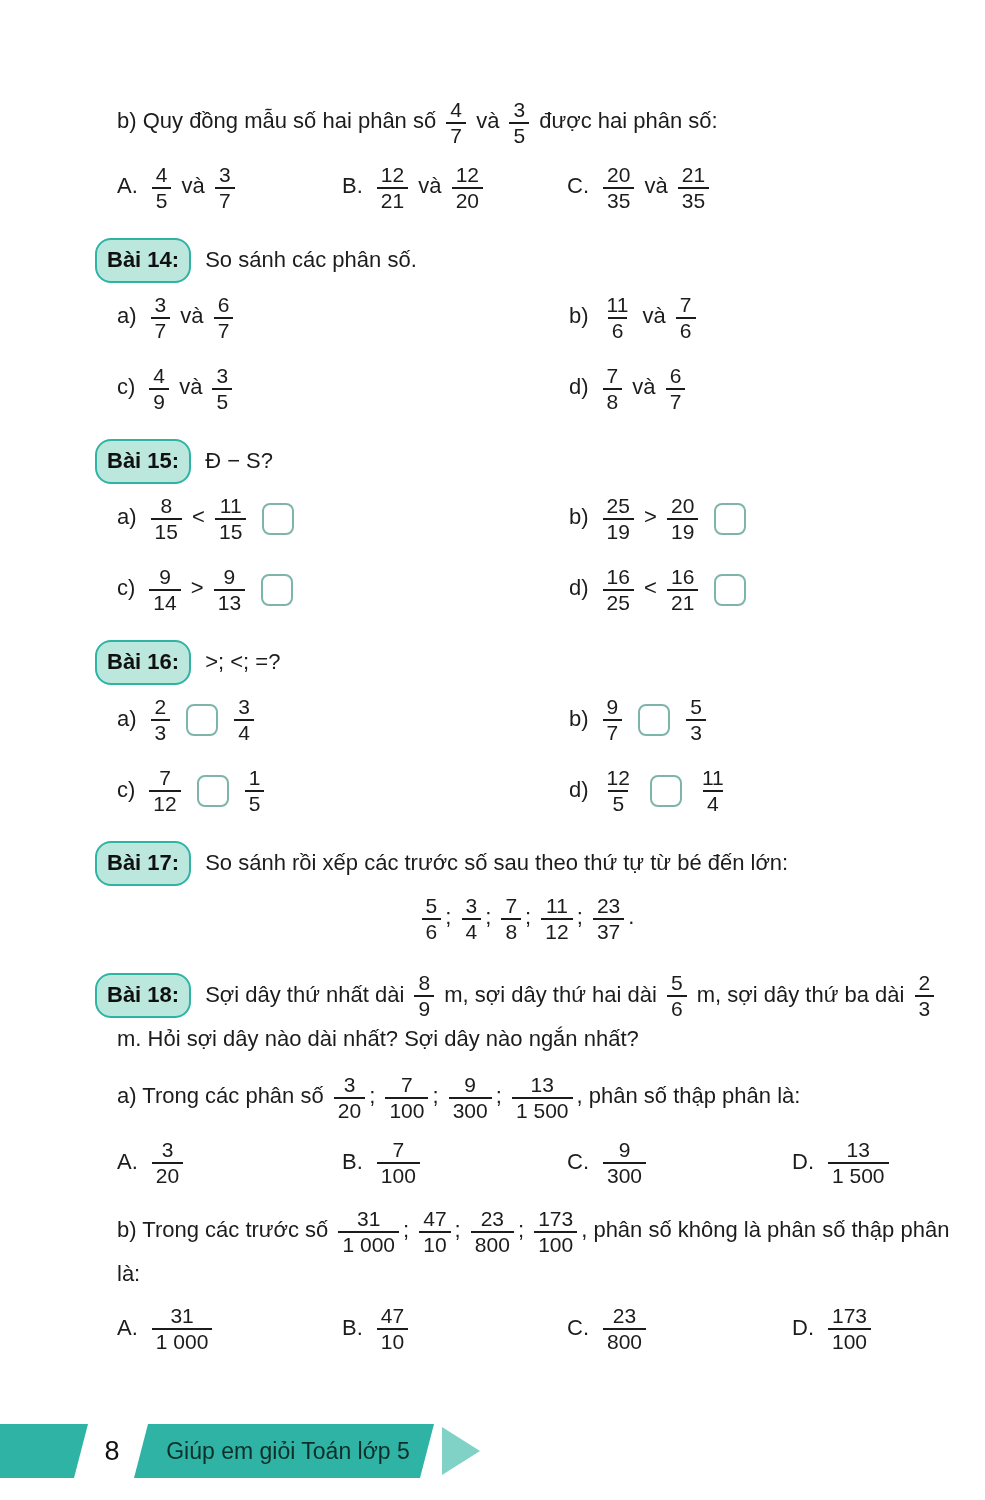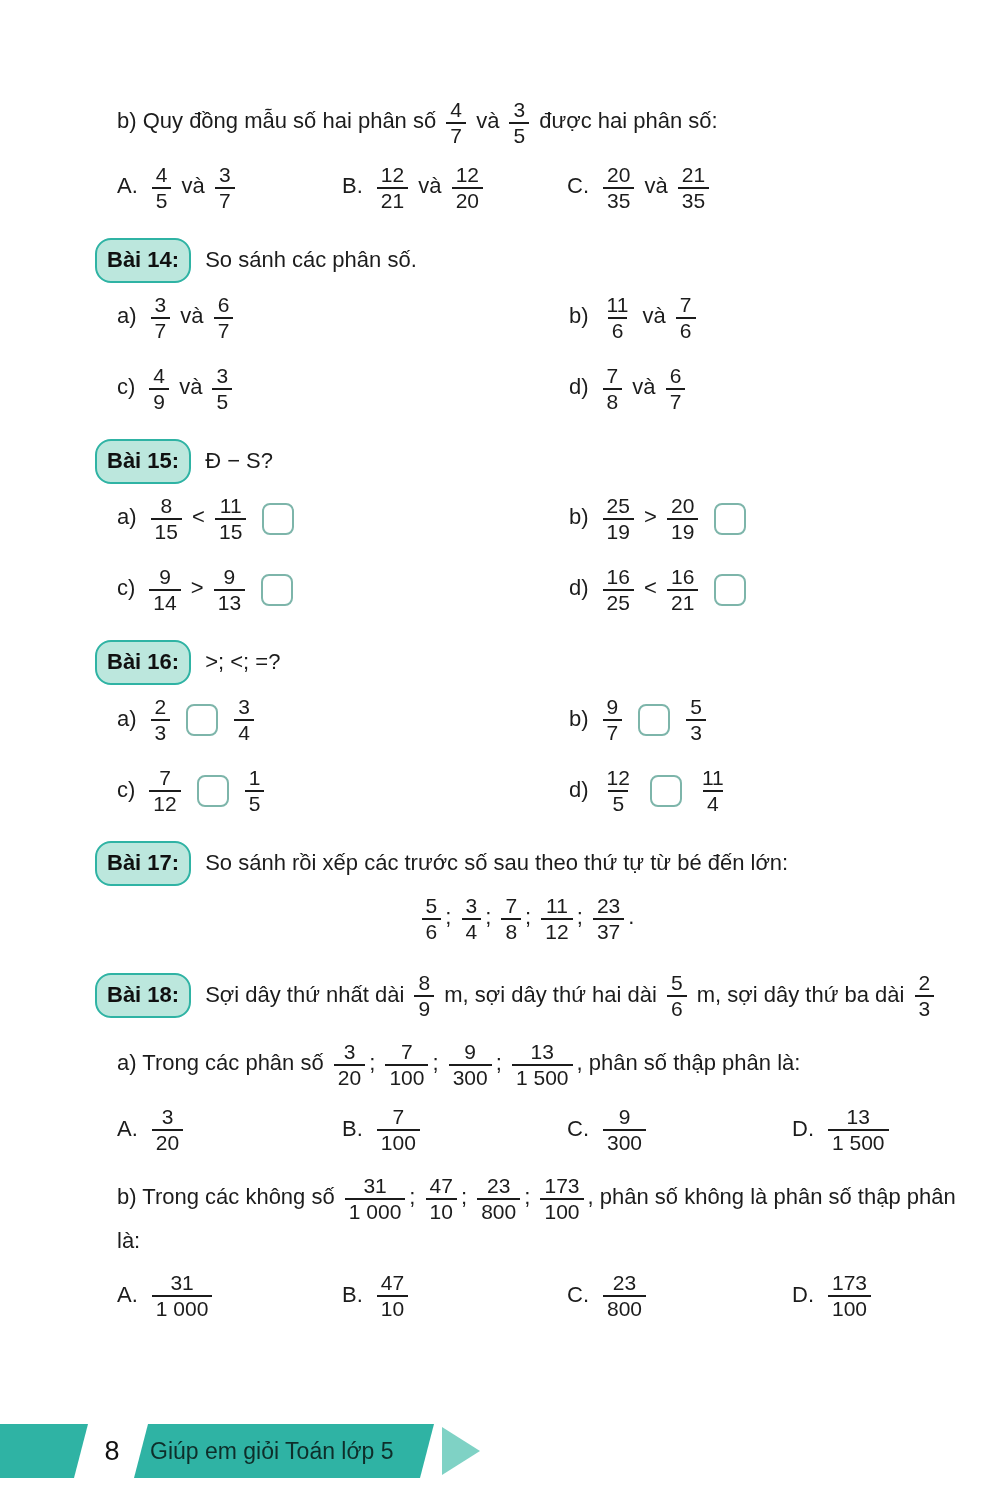--- a/index.html
+++ b/index.html
@@ -67,21 +67,21 @@
 
   .footer { position:absolute; left:0; top:1424px; width:500px; height:54px; }
   .footer-shapes { position:absolute; left:0; top:0; }
   .pagenum {
     position:absolute; left:84px; top:0; width:56px; height:54px;
     line-height:54px; text-align:center;
     font-size:27px; color:#101010;
   }
   .ftitle {
     position:absolute; left:150px; top:0; width:276px; height:54px;
-    line-height:54px; 
+    line-height:54px; text-align:center;
     font-size:23px; color:#0e2e2a;
   }
 </style>
 </head>
 <body>
 
 <main class="content">
     <div class="para"><span class="txt">b) Quy đồng mẫu số hai phân số </span><span class="frac">
         <span class="num">4</span>
         <span class="den">7</span>
@@ -224,21 +224,21 @@
       </span><span class="txt">.</span></div>
     <div class="exline"><span class="badge">Bài 18:</span><span class="extitle"><span class="txt">Sợi dây thứ nhất dài </span><span class="frac">
           <span class="num">8</span>
           <span class="den">9</span>
         </span><span class="txt"> m, sợi dây thứ hai dài </span><span class="frac">
           <span class="num">5</span>
           <span class="den">6</span>
         </span><span class="txt"> m, sợi dây thứ ba dài </span><span class="frac">
           <span class="num">2</span>
           <span class="den">3</span>
-        </span></span></div>
+        </span><span class="txt"> m. Hỏi sợi dây nào dài nhất? Sợi dây nào ngắn nhất?</span></span></div>
     <div class="para"><span class="txt">a) Trong các phân số </span><span class="frac">
         <span class="num">3</span>
         <span class="den">20</span>
       </span><span class="txt">; </span><span class="frac">
         <span class="num">7</span>
         <span class="den">100</span>
       </span><span class="txt">; </span><span class="frac">
         <span class="num">9</span>
         <span class="den">300</span>
       </span><span class="txt">; </span><span class="frac">
@@ -256,21 +256,21 @@
         </span></div>
       <div class="option"><span class="olabel">C.</span><span class="frac">
           <span class="num">9</span>
           <span class="den">300</span>
         </span></div>
       <div class="option"><span class="olabel">D.</span><span class="frac">
           <span class="num">13</span>
           <span class="den">1 500</span>
         </span></div>
     </div>
-    <div class="para"><span class="txt">b) Trong các không số </span><span class="frac">
+    <div class="para"><span class="txt">b) Trong các trước số </span><span class="frac">
         <span class="num">31</span>
         <span class="den">1 000</span>
       </span><span class="txt">; </span><span class="frac">
         <span class="num">47</span>
         <span class="den">10</span>
       </span><span class="txt">; </span><span class="frac">
         <span class="num">23</span>
         <span class="den">800</span>
       </span><span class="txt">; </span><span class="frac">
         <span class="num">173</span>

